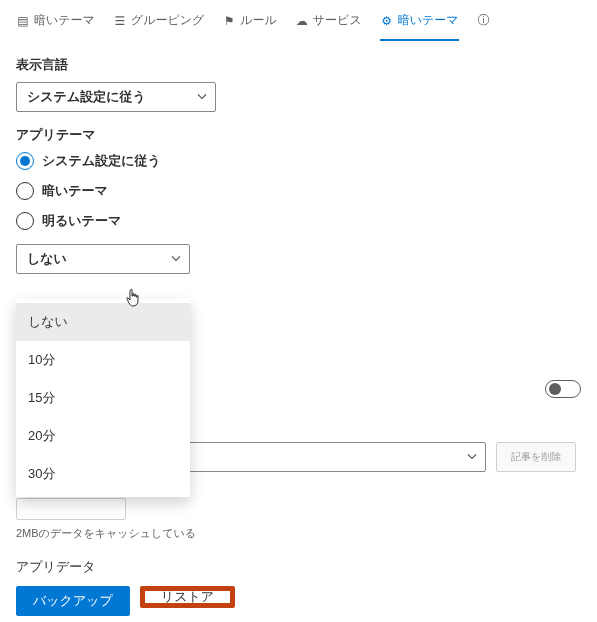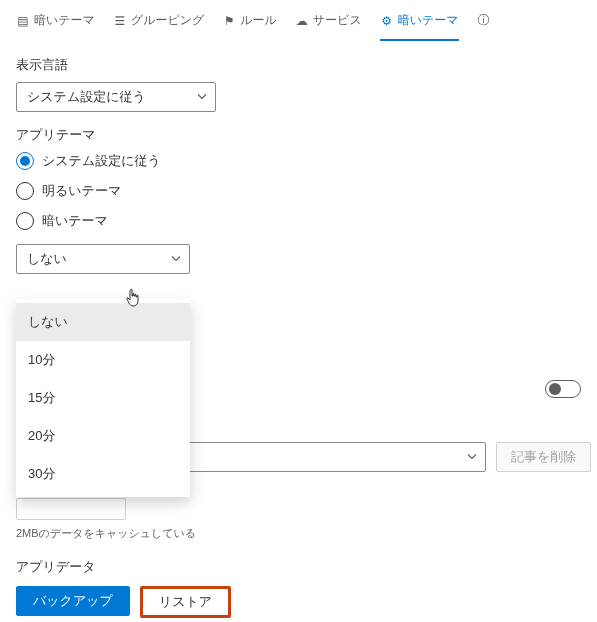--- a/index.html
+++ b/index.html
@@ -32,20 +32,21 @@
     border-bottom: 2px solid transparent;
   }
   .tab.active {
     color: #0078d4;
     border-bottom: 2px solid #0078d4;
   }
   .tab .ico { font-size: 12px; display: inline-block; width: 14px; text-align: center; }
 
   .section {
     padding: 14px 16px 0 16px;
+    font-weight: bold;
   }
   .section-label {
     font-size: 13px;
     color: #323130;
     margin-bottom: 8px;
   }
 
   
   .select {
     position: relative;
@@ -127,21 +128,21 @@
     position: absolute; left: 16px; top: 442px;
     display: flex; gap: 10px; align-items: center;
   }
   .btn-ghost {
     height: 30px;
     padding: 0 14px;
     border: 1px solid #d2d0ce;
     background: #faf9f8;
     color: #a19f9d;
     border-radius: 2px;
-    font-size: 13px;
+    font-size: 10px;
     cursor: default;
     display: flex;
     align-items: center;
   }
 
   
   .cache-row {
     position: absolute; left: 16px; top: 498px;
     display: flex; flex-direction: column; gap: 6px;
   }
@@ -154,22 +155,22 @@
   .appdata {
     position: absolute; left: 16px; top: 558px;
   }
   .appdata-label { font-size: 13px; margin-bottom: 10px; }
   .btn-primary {
     height: 30px; padding: 0 16px; background: #0078d4; color: #fff;
     border: 1px solid #0078d4; border-radius: 2px; font-size: 13px;
     cursor: pointer; display: inline-flex; align-items: center;
   }
   .btn-secondary {
-    height: 32px; padding: 0 16px; background: #fff; color: #323130;
-    border: 3px solid #c2410c; border-radius: 2px; font-size: 13px;
+    height: 22px; padding: 0 16px; background: #fff; color: #323130;
+    border: 5px solid #c2410c; border-radius: 2px; font-size: 13px;
     cursor: pointer; display: inline-flex; align-items: center;
   }
   .btn-row { display: flex; gap: 10px; }
 
   .chev-svg { width: 10px; height: 10px; }
 </style>
 </head>
 <body>
 
 <div class="tabs">
@@ -216,27 +217,27 @@
     <div class="radio-item checked">
       <span class="radio-outer">
           <span class="radio-inner"></span>
         </span>
       <span>システム設定に従う</span>
     </div>
     <div class="radio-item">
       <span class="radio-outer">
           <span class="radio-inner"></span>
         </span>
-      <span>明るいテーマ</span>
+      <span>暗いテーマ</span>
     </div>
     <div class="radio-item">
       <span class="radio-outer">
           <span class="radio-inner"></span>
         </span>
-      <span>暗いテーマ</span>
+      <span>明るいテーマ</span>
     </div>
   </div>
 </div>
 
 <div class="section">
   <div class="select" style="width:174px">
     <span>しない</span>
     <span class="chev">
       <svg class="chev-svg" viewBox="0 0 10 10">
           <path d="M1 3 L5 7 L9 3" stroke="#605e5c" stroke-width="1.2" fill="none"></path>

